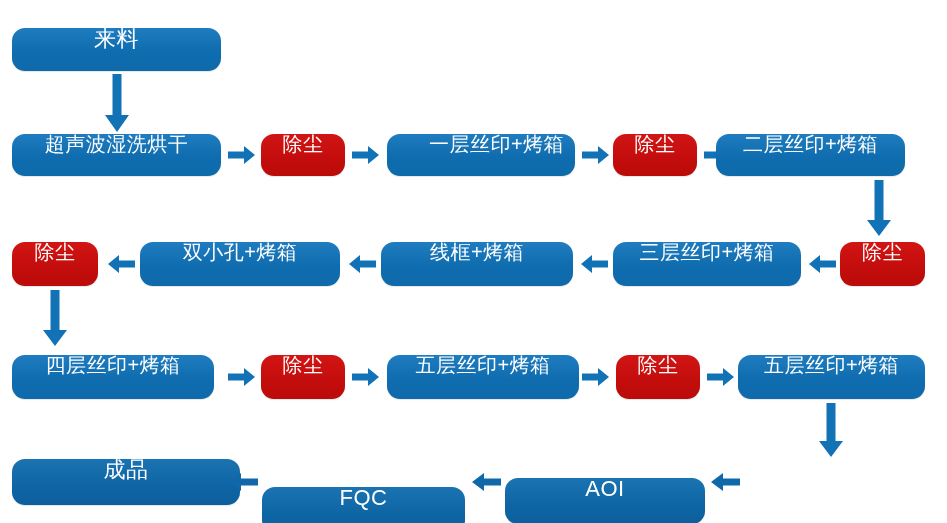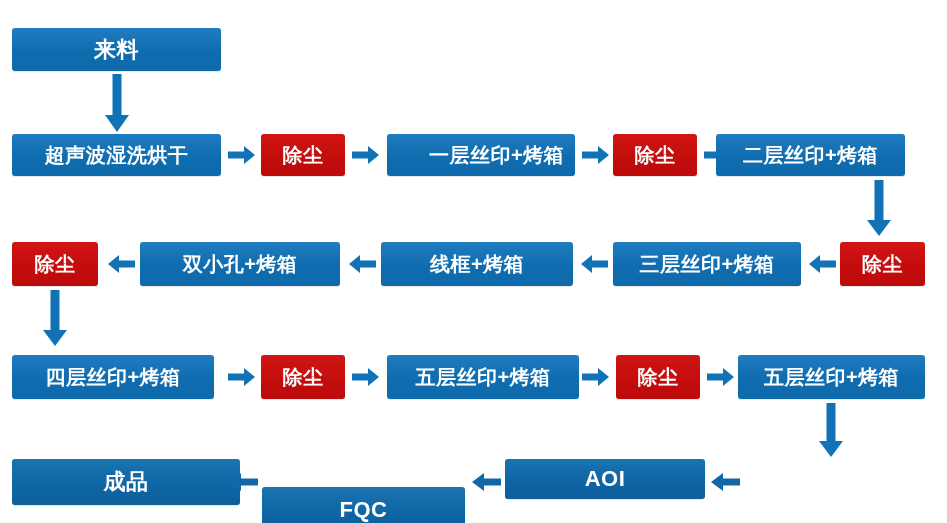--- a/index.html
+++ b/index.html
@@ -13,26 +13,25 @@
   #flowchart {
     position: relative;
     width: 947px;
     height: 523px;
     background: #ffffff;
     overflow: hidden;
   }
   .node {
     position: absolute;
     box-sizing: border-box;
-    border-radius: 3px;
+    border-radius: 13px;
     display: flex;
-    align-items: center;
     justify-content: center;
     color: #ffffff;
-    font-weight: bold;
+    font-weight: normal;
     letter-spacing: 0.5px;
     text-align: center;
     line-height: 1;
     white-space: nowrap;
     user-select: none;
   }
   .node.blue {
     background: #1272b6;
     background-image: linear-gradient(180deg, #1f7cc0 0%, #0f6cae 55%, #0e6aab 100%);
     box-shadow: 0 1px 1px rgba(0,0,0,0.10);
@@ -233,21 +232,21 @@
   <div class="node darkblue f22" style="left:262px; top:459px; width:203px; height:46px;margin-top:28px;">
     <span>FQC</span>
   </div>
 
   <div class="arrow" style="left:471px; top:473px;">
     <svg width="30" height="18" viewBox="0 0 30 18">
       <path d="M30 5.5 H13 V0 L1 9 L13 18 V12.5 H30 Z" fill="#1068a9"></path>
     </svg>
   </div>
 
-  <div class="node darkblue f22" style="left:505px; top:459px; width:200px; height:40px;">
+  <div class="node darkblue f22" style="left:505px; top:478px; width:200px; height:46px;">
     <span>AOI</span>
   </div>
 
   <div class="arrow" style="left:710px; top:473px;">
     <svg width="30" height="18" viewBox="0 0 30 18">
       <path d="M30 5.5 H13 V0 L1 9 L13 18 V12.5 H30 Z" fill="#1068a9"></path>
     </svg>
   </div>
 
 

